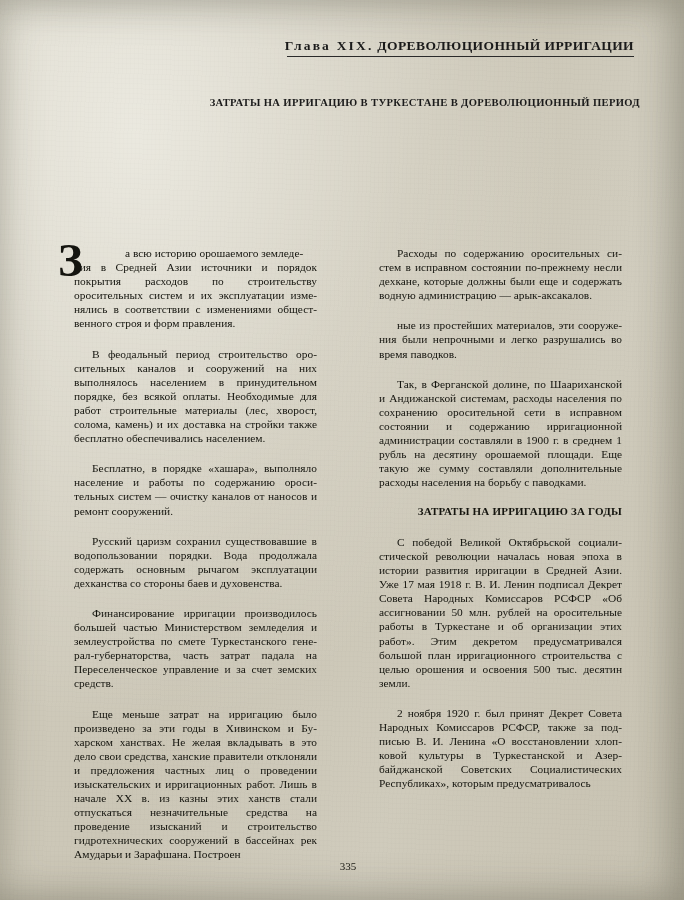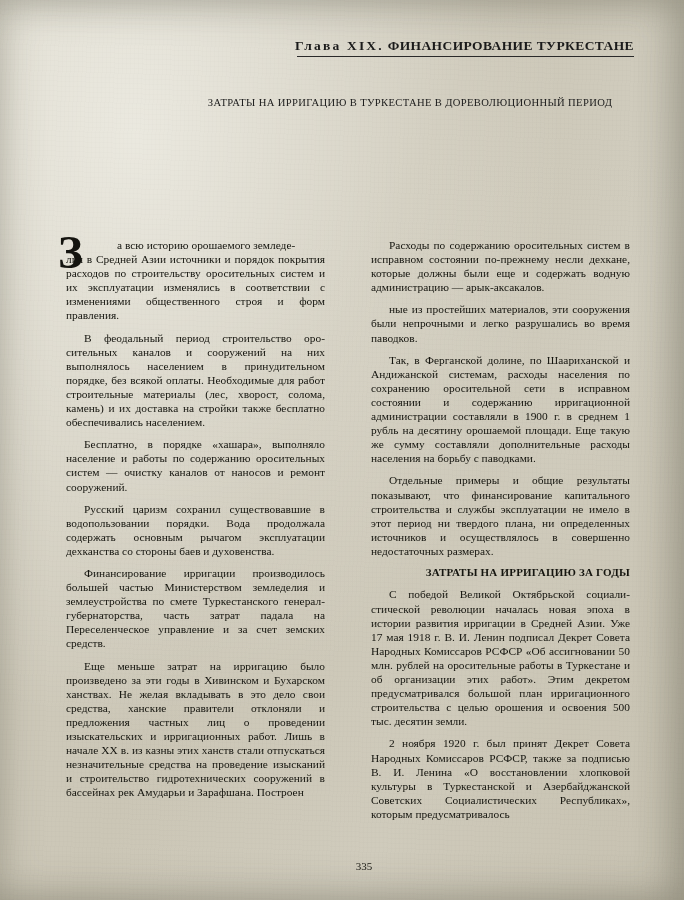--- a/index.html
+++ b/index.html
@@ -64,45 +64,45 @@
     bottom: -3px;
     height: 1px;
     background: #2a2a2a;
   }
   .article-title {
     position: absolute;
     top: 97px;
     left: 122px;
     width: 460px;
     font-size: 10.6px;
-    font-weight: normal;
+    font-weight: bold;
     letter-spacing: 0.35px;
     color: #1b1b1b;
-    text-align: center;
+    text-align: right;
     white-space: nowrap;
   }
   .columns {
     position: absolute;
     top: 230px;
     left: 0;
     width: 580px;
     display: flex;
     gap: 30px;
   }
   .col {
     width: 275px;
     font-size: 11.4px;
     line-height: 14.1px;
     color: #15150f;
     text-align: justify;
     text-justify: inter-word;
     hyphens: manual;
   }
   .col p {
-    margin: 8px;
+    margin: 16px;
     text-indent: 18px;
   }
   .dropcap-wrap {
     position: relative;
   }
   .dropcap {
     position: absolute;
     left: 0;
     top: -6px;
     font-size: 47px;
@@ -128,21 +128,21 @@
     text-indent: 0;
     letter-spacing: 0.2px;
   }
   .section-head .l2 {
     display: block;
     padding-left: 16px;
   }
   .page-number {
     position: absolute;
     bottom: 28px;
-    left: 16px;
+    left: 0;
     width: 580px;
     text-align: center;
     font-size: 11px;
     color: #1a1a14;
   }
   .edge-shadow {
     position: absolute;
     inset: 0;
     pointer-events: none;
     box-shadow: inset 0 0 42px rgba(90,85,70,0.35), inset -18px 0 34px rgba(80,75,62,0.18);
@@ -150,21 +150,21 @@
 </style>
 </head>
 <body>
 
 <div class="page">
   <div class="paper-noise"></div>
   <div class="content">
 
     <div class="chapter-title">
       <span class="sp">Глава XIX.</span>
-      <span>ФИНАНСИРОВАНИЕ ТУРКЕСТАНЕ</span>
+      <span>ДОРЕВОЛЮЦИОННЫЙ ИРРИГАЦИИ</span>
     </div>
 
     <div class="article-title">ЗАТРАТЫ НА ИРРИГАЦИЮ В ТУРКЕСТАНЕ В ДОРЕВОЛЮЦИОННЫЙ ПЕРИОД</div>
 
     <div class="columns">
 
       <div class="col">
         <div class="dropcap-wrap">
           <span class="dropcap">З</span>
           <p class="first-par"><span class="lead-line">а всю историю орошаемого земледе-</span><span>лия в Средней Азии источники и по­рядок покрытия расходов по строительству оросительных систем и их эксплуатации изме­нялись в соответствии с изменениями общест­венного строя и форм правления.</span></p>
@@ -173,21 +173,20 @@
         <p>Бесплатно, в порядке «хашара», выполня­ло население и работы по содержанию ороси­тельных систем — очистку каналов от нано­сов и ремонт сооружений.</p>
         <p>Русский царизм сохранил существовавшие в водопользовании порядки. Вода продолжа­ла содержать основным рычагом эксплуата­ции дехканства со стороны баев и духовенства.</p>
         <p>Финансирование ирригации производилось большей частью Министерством земледелия и землеустройства по смете Туркестанского гене­рал-губернаторства, часть затрат падала на Переселенческое управление и за счет зем­ских средств.</p>
         <p>Еще меньше затрат на ирригацию было произведено за эти годы в Хивинском и Бу­харском ханствах. Не желая вкладывать в это дело свои средства, ханские правители от­клоняли и предложения частных лиц о про­ведении изыскательских и ирригационных работ. Лишь в начале XX в. из казны этих ханств стали отпускаться незначительные средства на проведение изысканий и стро­ительство гидротехнических сооружений в бас­сейнах рек Амударьи и Зарафшана. Построен­</p>
       </div>
 
       <div class="col">
         <p>Расходы по содержанию оросительных си­стем в исправном состоянии по-прежнему несли дехкане, которые должны были еще и содержать водную администрацию — арык-аксакалов.</p>
         <p>ные из простейших материалов, эти сооруже­ния были непрочными и легко разрушались во время паводков.</p>
         <p>Так, в Ферганской долине, по Шаарихан­ской и Андижанской системам, расходы насе­ления по сохранению оросительной сети в исправном состоянии и содержанию ирригаци­онной администрации составляли в 1900 г. в среднем 1 рубль на десятину орошаемой площади. Еще такую же сумму составляли дополнительные расходы населения на борьбу с паводками.</p>
-        <p>Отдельные примеры и общие результаты показывают, что финансирование капитально­го строительства и службы эксплуатации не имело в этот период ни твердого плана, ни определенных источников и осуществлялось в совершенно недостаточных размерах.</p>
         <p class="section-head">
           <span>ЗАТРАТЫ НА ИРРИГАЦИЮ ЗА ГОДЫ</span>
         </p>
         <p>С победой Великой Октябрьской социали­стической революции началась новая эпоха в истории развития ирригации в Средней Азии. Уже 17 мая 1918 г. В. И. Ленин подписал Декрет Совета Народных Комиссаров РСФСР «Об ассигновании 50 млн. рублей на ороси­тельные работы в Туркестане и об организа­ции этих работ». Этим декретом предусматри­вался большой план ирригационного стро­ительства с целью орошения и освоения 500 тыс. десятин земли.</p>
         <p>2 ноября 1920 г. был принят Декрет Совета Народных Комиссаров РСФСР, также за под­писью В. И. Ленина «О восстановлении хлоп­ковой культуры в Туркестанской и Азер­байджанской Советских Социалистических Республиках», которым предусматривалось</p>
       </div>
 
     </div>
 
     <div class="page-number">335</div>

